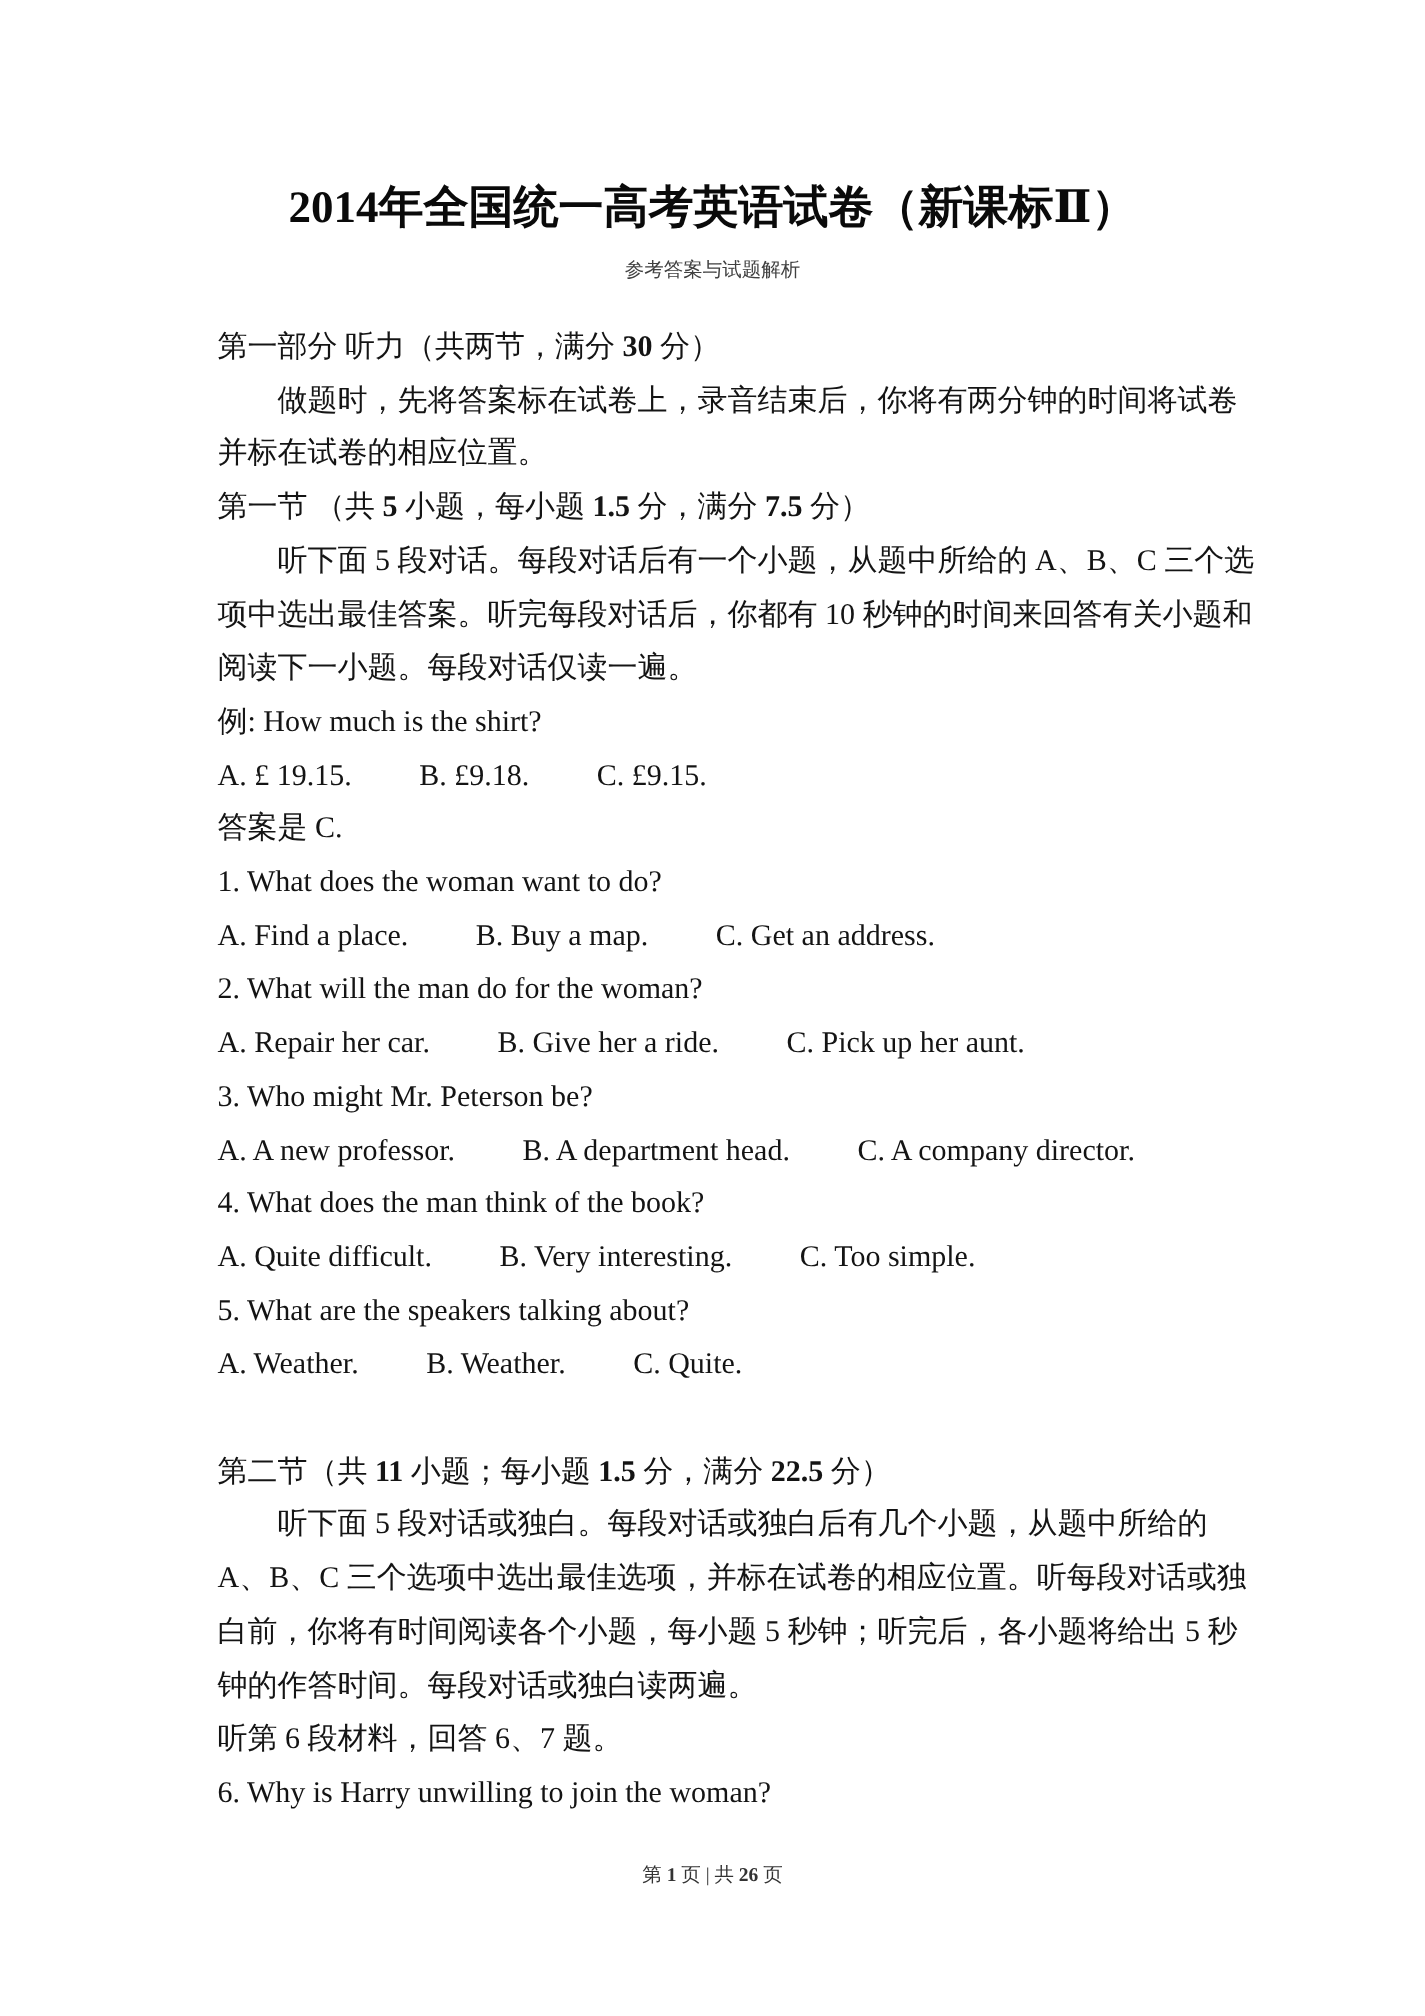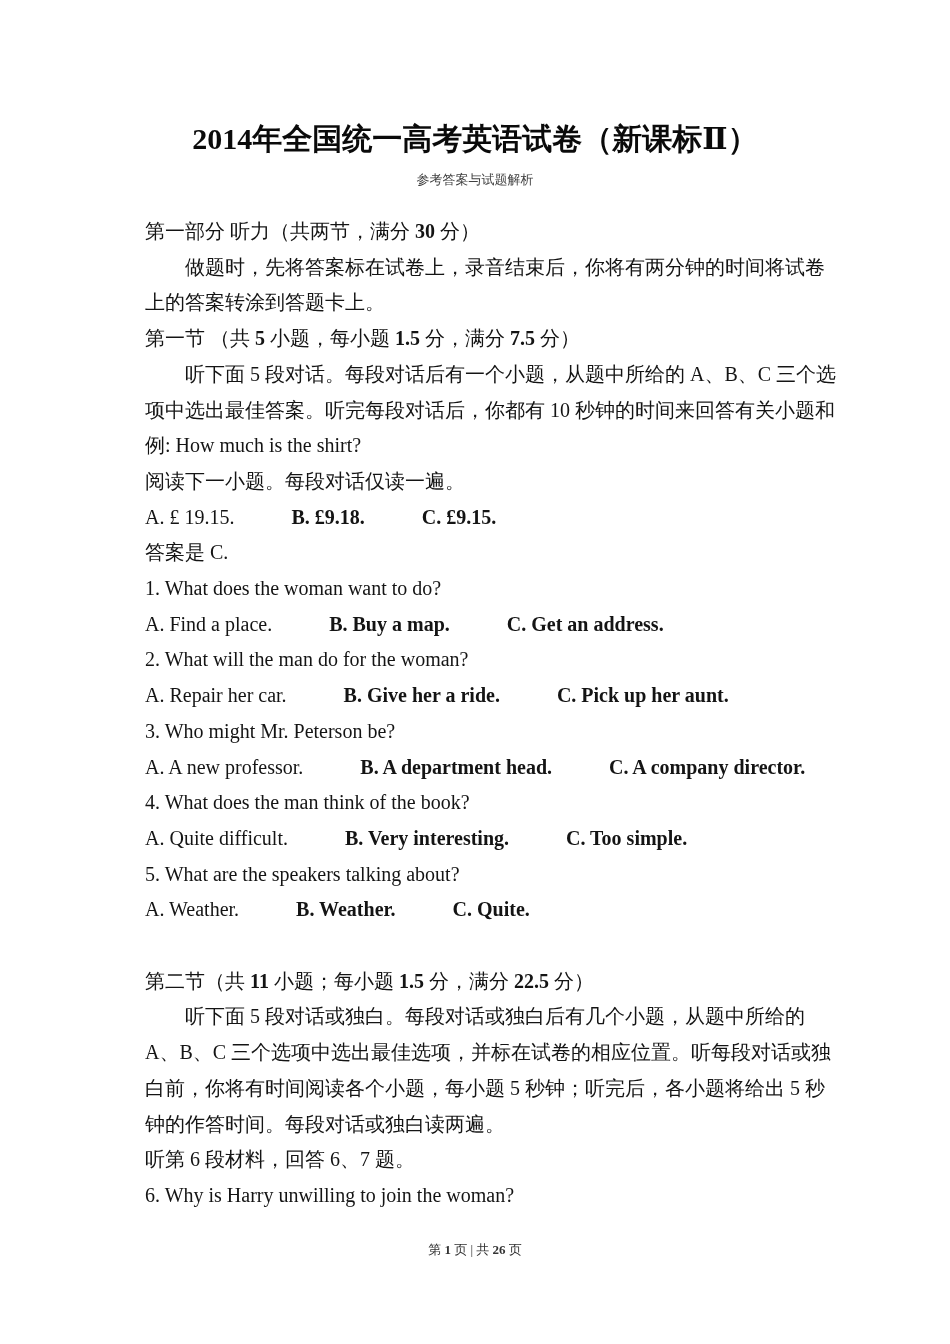--- a/index.html
+++ b/index.html
@@ -41,46 +41,46 @@
   .line {
     margin: 0;
     font-size: 20px;
     line-height: 35.7px;
     white-space: nowrap;
   }
   .line.section { font-weight: normal; }
   .line.para-indent { text-indent: 40px; }
   .b { font-weight: bold; margin-top: 48px; }
   .opt { display: inline; }
-  .opt + .opt { margin-left: 57px; font-weight: bold; }
+  .opt + .opt { margin-left: 45px; }
   .footer {
     margin: 26px 0 16px 0;
     text-align: center;
     font-size: 13px;
     line-height: 20px;
     color: #333333;
   }
   .footer .num { font-weight: bold; }
 </style>
 </head>
 <body>
 
 <div class="page">
   <h1 class="title">2014年全国统一高考英语试卷（新课标Ⅱ）</h1>
   <div class="subtitle">参考答案与试题解析</div>
 
   <div class="doc">
       <p class="line section"><span>第一部分 听力（共两节，满分 </span><span class="b">30</span><span> 分）</span></p>
       <p class="line para-indent"><span>做题时，先将答案标在试卷上，录音结束后，你将有两分钟的时间将试卷</span></p>
-      <p class="line para"><span>上的答案转涂到答题卡上。</span></p>
+      <p class="line para"><span>并标在试卷的相应位置。</span></p>
       <p class="line section"><span>第一节 （共 </span><span class="b">5</span><span> 小题，每小题 </span><span class="b">1.5</span><span> 分，满分 </span><span class="b">7.5</span><span> 分）</span></p>
       <p class="line para-indent"><span>听下面 5 段对话。每段对话后有一个小题，从题中所给的 A、B、C 三个选</span></p>
       <p class="line para"><span>项中选出最佳答案。听完每段对话后，你都有 10 秒钟的时间来回答有关小题和</span></p>
+      <p class="line para"><span>阅读下一小题。每段对话仅读一遍。</span></p>
       <p class="line para"><span>例: How much is the shirt?</span></p>
-      <p class="line para"><span>阅读下一小题。每段对话仅读一遍。</span></p>
       <p class="line options"><span class="opt">A. £ 19.15.</span><span class="opt">B. £9.18.</span><span class="opt">C. £9.15.</span></p>
       <p class="line para"><span>答案是 C.</span></p>
       <p class="line para"><span>1. What does the woman want to do?</span></p>
       <p class="line options"><span class="opt">A. Find a place.</span><span class="opt">B. Buy a map.</span><span class="opt">C. Get an address.</span></p>
       <p class="line para"><span>2. What will the man do for the woman?</span></p>
       <p class="line options"><span class="opt">A. Repair her car.</span><span class="opt">B. Give her a ride.</span><span class="opt">C. Pick up her aunt.</span></p>
       <p class="line para"><span>3. Who might Mr. Peterson be?</span></p>
       <p class="line options"><span class="opt">A. A new professor.</span><span class="opt">B. A department head.</span><span class="opt">C. A company director.</span></p>
       <p class="line para"><span>4. What does the man think of the book?</span></p>
       <p class="line options"><span class="opt">A. Quite difficult.</span><span class="opt">B. Very interesting.</span><span class="opt">C. Too simple.</span></p>

